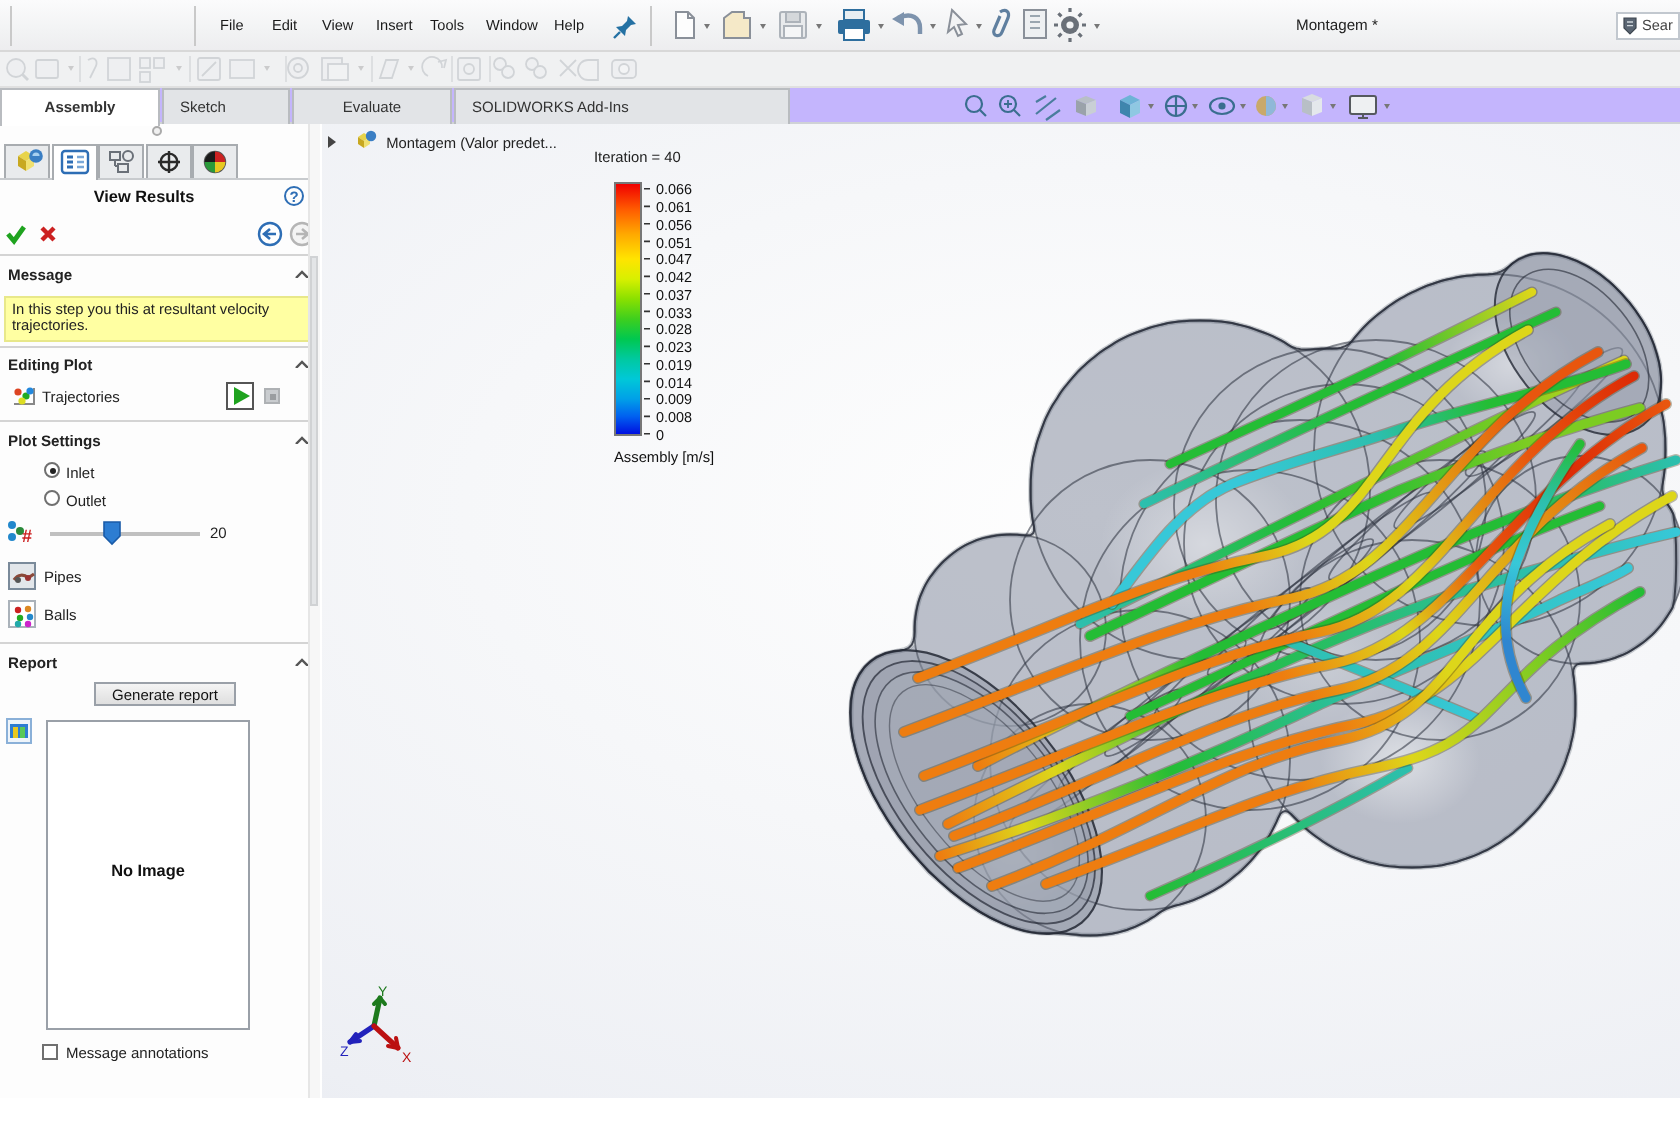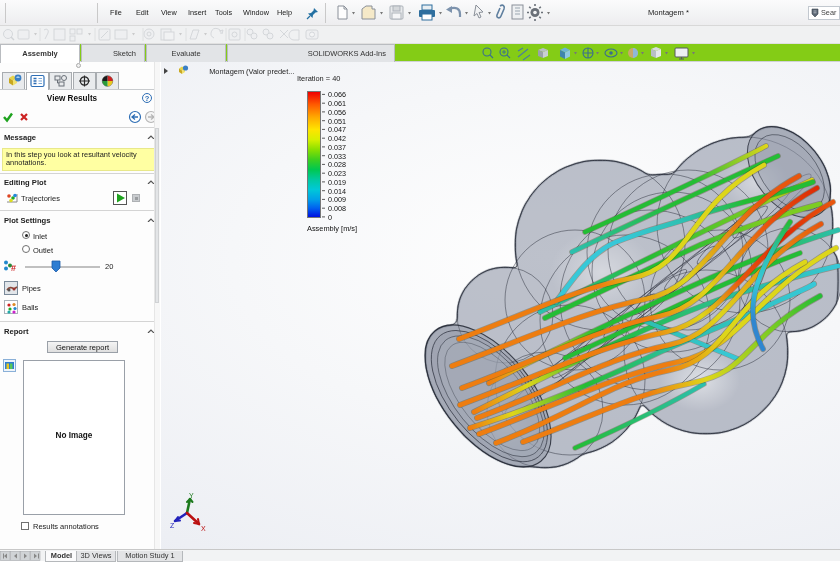--- a/index.html
+++ b/index.html
@@ -7,21 +7,21 @@
 
 #titlebar{position:absolute;left:0;top:0;width:840px;height:26px;background:linear-gradient(180deg,#fbfbfc 0%,#f2f3f4 60%,#ededef 100%);border-bottom:1px solid #d8d8d8}
 .menu{position:absolute;top:0;height:18px;line-height:26px;font-size:7.3px;color:#1a1a1a}
 #swlogo{position:absolute;left:8px;top:3px}
 .vdiv{position:absolute;top:3px;width:1px;height:20px;background:#c9c9c9}
 #doctitle{position:absolute;left:648px;top:0;height:26px;line-height:26px;font-size:7.6px;color:#222}
 #searchbox{position:absolute;left:808px;top:6px;width:32px;height:14px;background:#fff;border:1px solid #c2c8cf;font-size:7.3px;color:#444;line-height:12px}
 
 #toolbar2{position:absolute;left:0;top:26px;width:840px;height:18px;background:#f0f1f2;border-bottom:1px solid #e0e0e0}
 
-#tabrow{position:absolute;left:0;top:44px;width:840px;height:18px;background:#84cc16;border-bottom:1px solid #cfd2d6}
+#tabrow{position:absolute;left:0;top:44px;width:840px;height:18px;background:#c4b5fd;border-bottom:1px solid #cfd2d6}
 .ctab{position:absolute;top:0;height:18px;line-height:17px;padding:0 8px;font-size:7.5px;color:#333;background:#e2e4e7;border:1px solid #b9bcc0;border-bottom:none}
 .ctab.active{background:#fff;font-weight:bold;z-index:2;height:19px}
 
 #main{position:absolute;left:0;top:62px;width:840px;height:487px}
 #panel{position:absolute;left:0;top:0;width:160px;height:487px;background:#fdfdfd;border-right:1px solid #b7bcc2}
 #graphics{position:absolute;left:161px;top:0;width:679px;height:487px;background:radial-gradient(ellipse 145% 110% at 57% 40%,#fefefe 0%,#f6f7f9 32%,#edeff4 65%,#dce0eb 100%)}
 .sep{position:absolute;left:0;width:157px;height:1px;background:#d4d4d4}
 .sechead{position:absolute;left:4px;font-size:7.6px;font-weight:bold;color:#222}
 .chev{position:absolute;width:7px;height:4px}
 .pmtab{position:absolute;top:0;width:23px;height:17px;background:#e9ebed;border:1px solid #a8acb0;border-bottom:none;padding-top:1px}
@@ -157,23 +157,23 @@
           <circle cx="312" cy="8.5" r="2.5" fill="#f8f9fa"></circle>
       </g>
       <g stroke="#c5c8cc" stroke-width="1">
           <path d="M40,2 v13 M95,2 v13 M143,2 v13 M186,2 v13 M226,2 v13 M245,2 v13"></path>
         </g>
     </svg>
   </div>
 
   <div id="tabrow">
     <div class="ctab active" style="left:0px;width:80px;text-align:center">Assembly</div>
-    <div class="ctab" style="left:81px;width:64px;text-align:right">Sketch</div>
+    <div class="ctab" style="left:81px;width:64px;text-align:left">Sketch</div>
     <div class="ctab" style="left:146px;width:80px;text-align:center">Evaluate</div>
-    <div class="ctab" style="left:227px;width:168px;text-align:right">SOLIDWORKS Add-Ins</div>
+    <div class="ctab" style="left:227px;width:168px;text-align:left">SOLIDWORKS Add-Ins</div>
     <div id="headsup">
       <svg width="220" height="18" viewBox="0 0 220 18" style="position:absolute;left:480px;top:1px">
         <g stroke="#3a6e8f" fill="none" stroke-width="1.1">
           <circle cx="7" cy="7" r="4"></circle>
             <path d="M10,10 l3,3"></path>
           <circle cx="24" cy="7" r="4"></circle>
             <path d="M27,10 l3,3"></path>
             <path d="M22,7 h4 M24,5 v4" stroke-width="0.9"></path>
           <path d="M38,12 l10,-8 M38,6 l5,-3 M43,15 l7,-5" stroke="#4a7d9d"></path>
         </g>
@@ -455,21 +455,21 @@
         </svg>
 
       <div style="position:absolute;left:3px;top:3px;font-size:7.4px;color:#222">
         <span style="display:inline-block;width:0;height:0;border-left:4px solid #444;border-top:3px solid transparent;border-bottom:3px solid transparent;margin-right:6px"></span>
         <svg width="13" height="10" viewBox="0 0 13 10" style="vertical-align:-1px">
             <path d="M3,3.5 l3,-2 3,2 -3,2 z" fill="#e8d44a"></path>
             <path d="M3,3.5 v3.5 l3,2 v-3.5 z" fill="#c8a820"></path>
             <path d="M9,3.5 v3.5 l-3,2 v-3.5 z" fill="#f0e070"></path>
             <circle cx="9.5" cy="3" r="2.6" fill="#3b7fc4"></circle>
           </svg>
-        <span style="margin-left:18px">Montagem  (Valor predet...</span>
+        <span style="margin-left:2px">Montagem  (Valor predet...</span>
       </div>
 
       <div style="position:absolute;left:136px;top:12px;font-size:7.4px;color:#222">Iteration = 40</div>
 
       <div style="position:absolute;left:146px;top:29px;width:14px;height:127px;border:0.5px solid #777;background:linear-gradient(180deg,#f00000 0%,#ff5a00 10%,#ffa800 20%,#ffe400 30%,#d8f000 38%,#8ae000 46%,#3ecf1e 54%,#00c850 62%,#00c9a0 70%,#00c8d8 78%,#00a0e8 86%,#0060f0 93%,#0010e0 100%)"></div>
       <div id="legendlabels" style="position:absolute;left:161px;top:29px;width:44px;height:132px;font-size:7.2px;color:#111">
         <div style="position:absolute;left:6px;top:-0.6px">0.066</div>
         <div style="position:absolute;left:6px;top:8.2px">0.061</div>
         <div style="position:absolute;left:6px;top:16.9px">0.056</div>
         <div style="position:absolute;left:6px;top:25.7px">0.051</div>
@@ -570,21 +570,21 @@
         <circle cx="135" cy="7" r="5.5" fill="#fff" stroke="#2e6eb5" stroke-width="1.2"></circle>
         <path d="M138,7 h-6 M135,4.5 l-3,2.5 3,2.5" stroke="#2e6eb5" stroke-width="1.3" fill="none"></path>
         <circle cx="151" cy="7" r="5.5" fill="#f4f4f4" stroke="#b5b5b5" stroke-width="1.2"></circle>
         <path d="M148,7 h6 M151,4.5 l3,2.5 -3,2.5" stroke="#b5b5b5" stroke-width="1.3" fill="none"></path>
       </svg>
       <div class="sep" style="top:65px"></div>
       <div class="sechead" style="top:71px">Message</div>
       <svg class="chev" style="left:147px;top:73px" width="8" height="5">
           <path d="M1,4 l3,-3 3,3" stroke="#555" stroke-width="1.2" fill="none"></path>
         </svg>
-      <div id="msgbox">In this step you look at resultant velocity annotations.</div>
+      <div id="msgbox">In this step you this at resultant velocity trajectories.</div>
       <div class="sep" style="top:111px"></div>
       <div class="sechead" style="top:116px">Editing Plot</div>
       <svg class="chev" style="left:147px;top:118px" width="8" height="5">
           <path d="M1,4 l3,-3 3,3" stroke="#555" stroke-width="1.2" fill="none"></path>
         </svg>
       <svg width="14" height="13" viewBox="0 0 14 13" style="position:absolute;left:5px;top:130px">
           <g>
             <path d="M2,10 L12,10 L12,2" stroke="#888" fill="none"></path>
             <circle cx="4" cy="4" r="1.8" fill="#d42"></circle>
             <circle cx="8" cy="6" r="1.8" fill="#2a2"></circle>
@@ -644,41 +644,20 @@
       <div style="position:absolute;left:47px;top:279px;width:71px;height:12px;background:linear-gradient(180deg,#f4f4f4,#dfdfdf);border:1px solid #9aa0a8;font-size:7.5px;text-align:center;line-height:11px;color:#111">Generate report</div>
       <div style="position:absolute;left:3px;top:297px;width:13px;height:13px;border:1px solid #8ab0d8;background:#eef4fa"><svg width="11" height="11" style="margin:0">
             <rect x="1" y="2" width="9" height="7" fill="#2d7dd2"></rect>
             <rect x="2.5" y="3.5" width="2.5" height="5.5" fill="#e8c820"></rect>
             <rect x="6" y="3.5" width="2.5" height="5.5" fill="#58c858"></rect>
           </svg></div>
       <div id="noimg">
           <div>No Image</div>
         </div>
       <div style="position:absolute;left:21px;top:460px;width:8px;height:8px;background:#fff;border:1px solid #707070"></div>
-      <div class="lbl" style="left:33px;top:460px">Results annotations</div>
+      <div class="lbl" style="left:33px;top:460px">Message annotations</div>
 
       <div style="position:absolute;left:154px;top:0;width:6px;height:487px;background:#f7f7f7;border-left:1px solid #e6e6e6"></div>
       <div style="position:absolute;left:155px;top:66px;width:4px;height:175px;background:#e3e5e7;border:0.5px solid #d0d2d4"></div>
     </div>
   </div>
 
-  <div id="bottomtabs">
-    <div id="navbtns">
-      <svg width="42" height="10" viewBox="0 0 42 10" style="position:absolute;left:0;top:1px">
-        <g fill="#d0d3d6" stroke="#a8abae" stroke-width="0.6">
-          <rect x="0.5" y="0.5" width="9.5" height="9"></rect>
-            <rect x="10.5" y="0.5" width="9.5" height="9"></rect>
-            <rect x="20.5" y="0.5" width="9.5" height="9"></rect>
-            <rect x="30.5" y="0.5" width="9.5" height="9"></rect>
-        </g>
-        <g fill="#888">
-            <path d="M7,2.5 v5 l-3,-2.5 z M4,2.5 v5 h-1 v-5 z"></path>
-            <path d="M17,2.5 v5 l-3,-2.5 z"></path>
-            <path d="M24,2.5 v5 l3,-2.5 z"></path>
-            <path d="M34,2.5 v5 l3,-2.5 z M38,2.5 v5 h1 v-5 z"></path>
-          </g>
-      </svg>
-    </div>
-    <div class="btab active" style="left:45px;width:33px;text-align:center;padding:0 2px">Model</div>
-    <div class="btab" style="left:76px;width:40px;text-align:center;padding:0 2px">3D Views</div>
-    <div class="btab" style="left:117px;width:66px;text-align:center;padding:0 2px">Motion Study 1</div>
-  </div>
 </div>
 
 </body></html>

